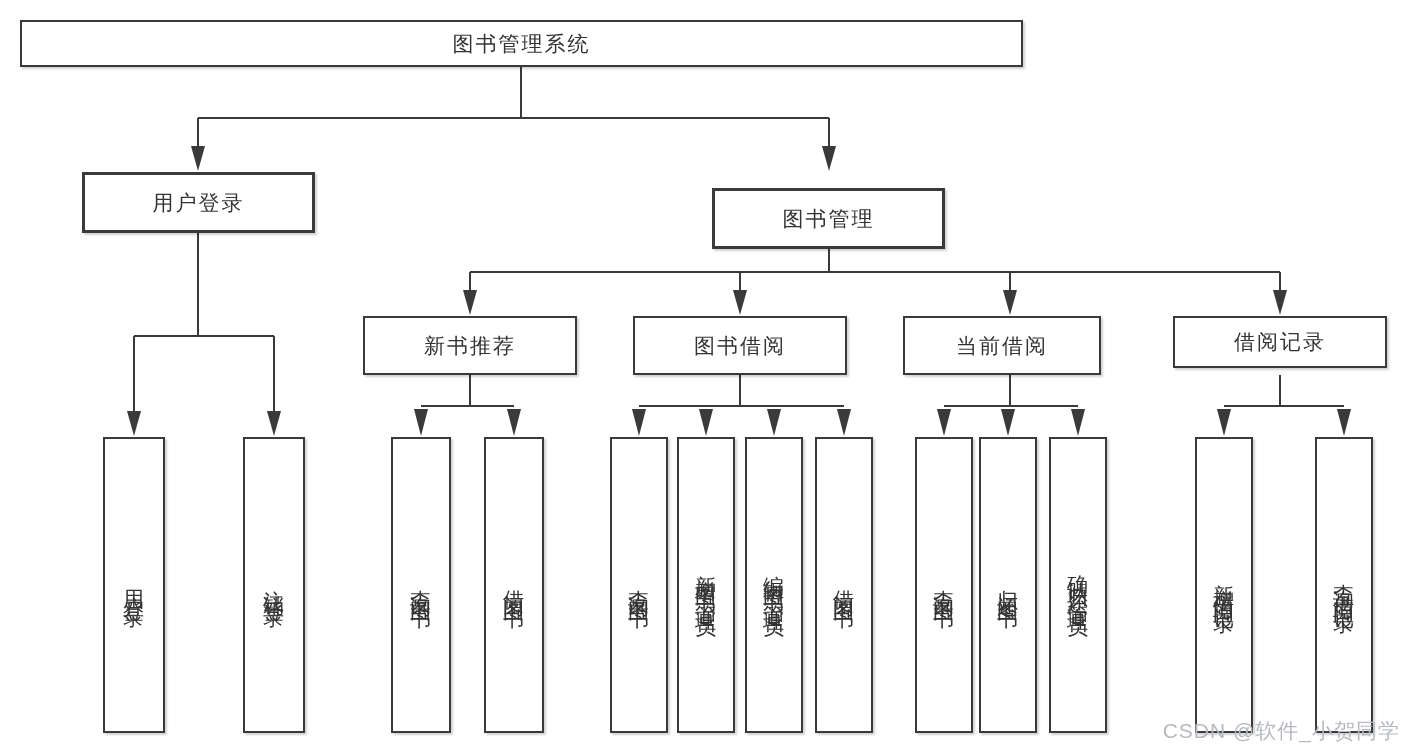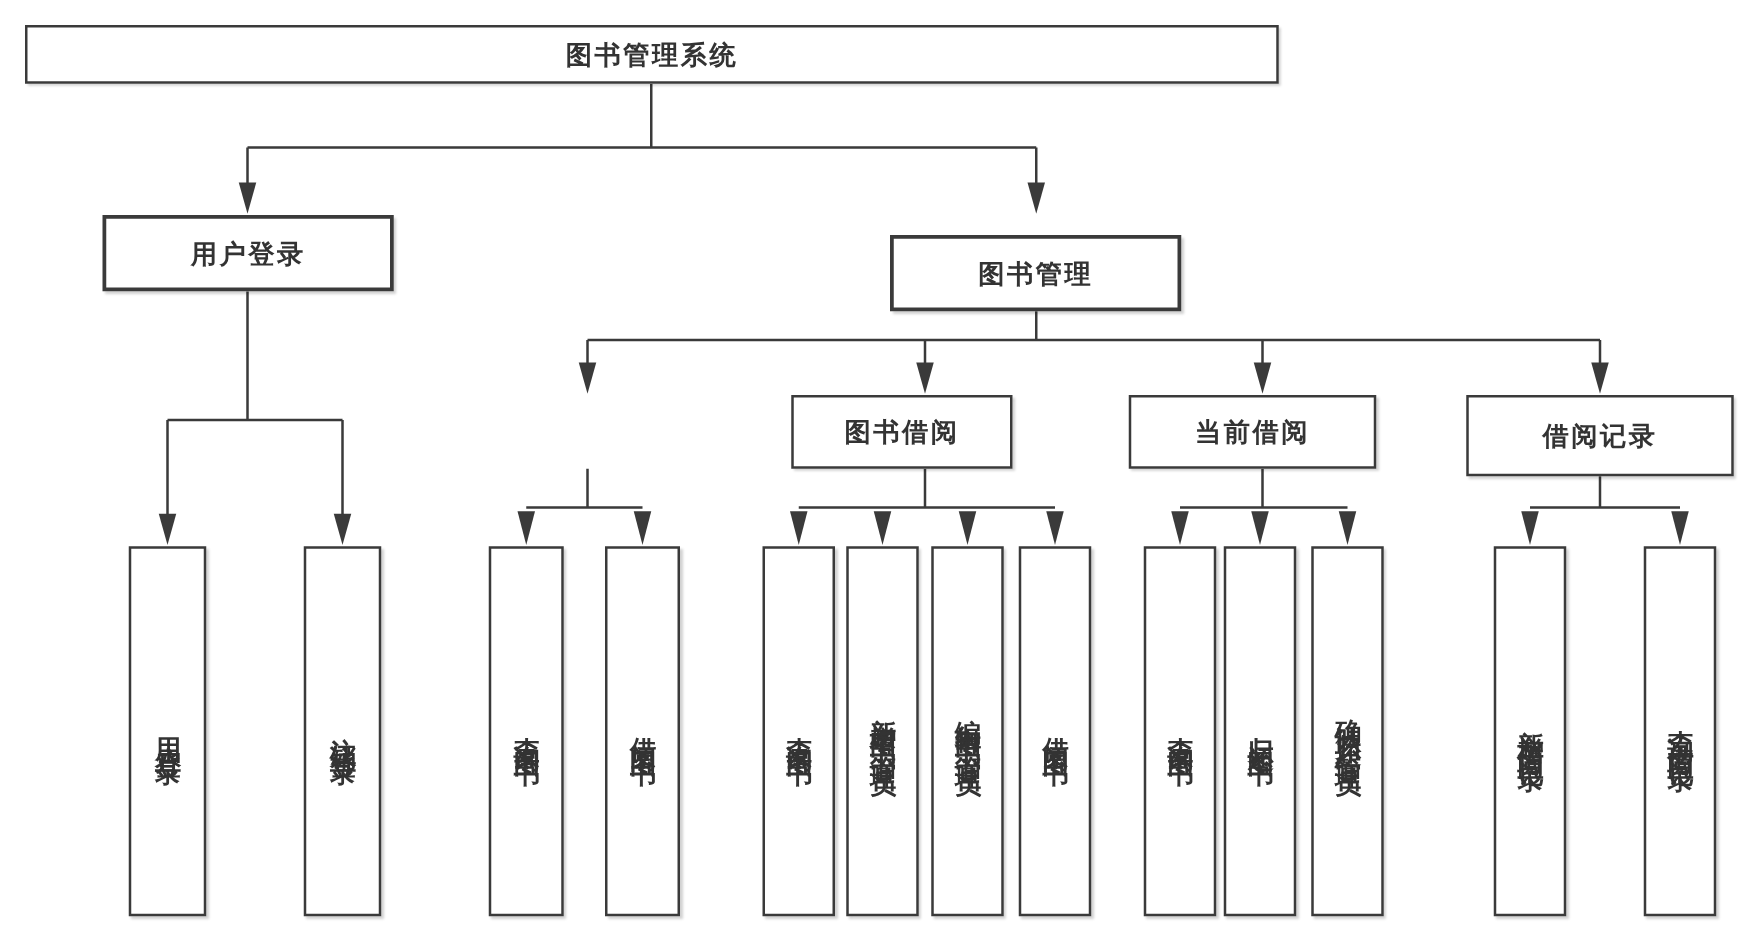--- a/index.html
+++ b/index.html
@@ -12,21 +12,20 @@
   }
   #connectors{position:absolute;left:0;top:0;width:1405px;height:747px;}
   .box{
     position:absolute;
     box-sizing:border-box;
     background:#ffffff;
     border:2px solid #3a3a3a;
     display:flex;align-items:center;justify-content:center;
     color:#333333;
     box-shadow:2px 2px 2px rgba(0,0,0,0.18);
-    font-weight:bold;
   }
   .strong{border-width:3px;}
   .h-label{font-size:21px;letter-spacing:2px;white-space:nowrap;}
   .leaf span{
     writing-mode:vertical-rl;
     text-orientation:mixed;
     font-size:21px;
     letter-spacing:6px;
     line-height:1.1;
     white-space:nowrap;
@@ -94,27 +93,30 @@
     <span class="h-label">图书管理系统</span>
   </div>
 
   <div class="box strong" style="left:82px;top:172px;width:233px;height:61px;">
     <span class="h-label">用户登录</span>
   </div>
   <div class="box strong" style="left:712px;top:172px;width:233px;height:61px;margin-top:16px;">
     <span class="h-label">图书管理</span>
   </div>
 
-  <div class="box" style="left:633px;top:316px;width:177px;height:59px;">
+  <div class="box" style="left:363px;top:316px;width:214px;height:59px;">
+    <span class="h-label">新书推荐</span>
+  </div>
+  <div class="box" style="left:633px;top:316px;width:214px;height:59px;">
     <span class="h-label">图书借阅</span>
   </div>
   <div class="box" style="left:903px;top:316px;width:198px;height:59px;">
     <span class="h-label">当前借阅</span>
   </div>
-  <div class="box" style="left:1173px;top:316px;width:214px;height:65px;">
+  <div class="box" style="left:1173px;top:316px;width:214px;height:52px;">
     <span class="h-label">借阅记录</span>
   </div>
 
   <div class="box leaf" style="left:103px;top:437px;width:62px;height:296px;">
     <span>用户登录</span>
   </div>
   <div class="box leaf" style="left:243px;top:437px;width:62px;height:296px;">
     <span>注销登录</span>
   </div>
 
@@ -148,14 +150,15 @@
     <span>确认归还（管理员）</span>
   </div>
 
   <div class="box leaf" style="left:1195px;top:437px;width:58px;height:296px;">
     <span>新增借阅记录</span>
   </div>
   <div class="box leaf" style="left:1315px;top:437px;width:58px;height:296px;">
     <span>查询借阅记录</span>
   </div>
 
+  <div class="watermark">CSDN @软件_小贺同学</div>
 
 </div>
 
 </body></html>

